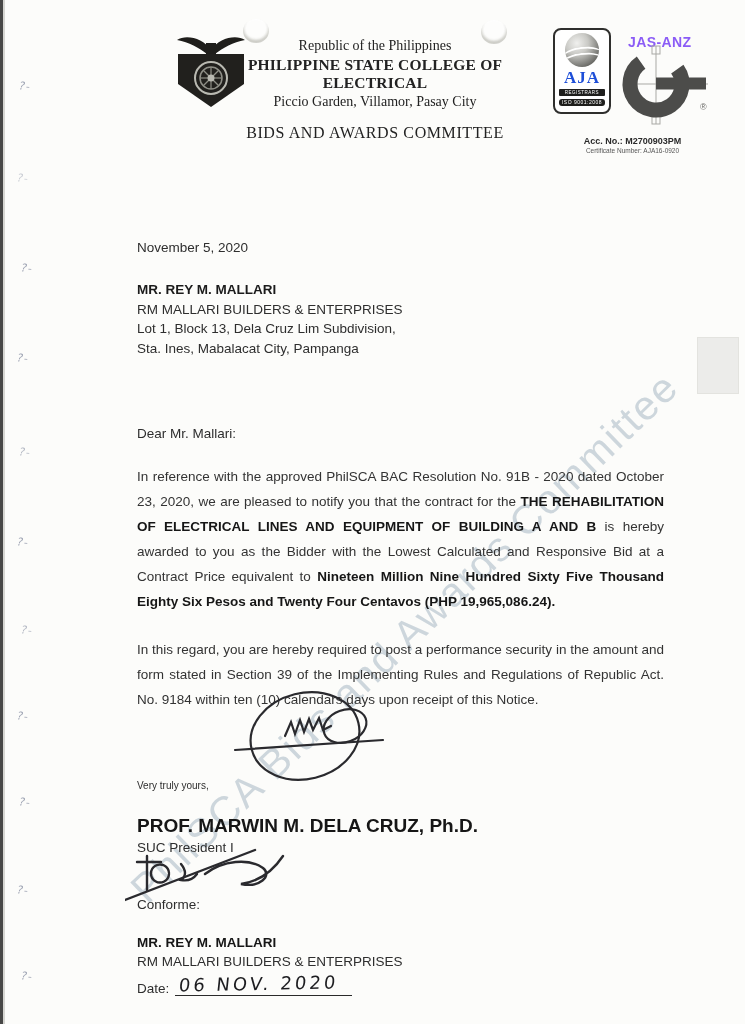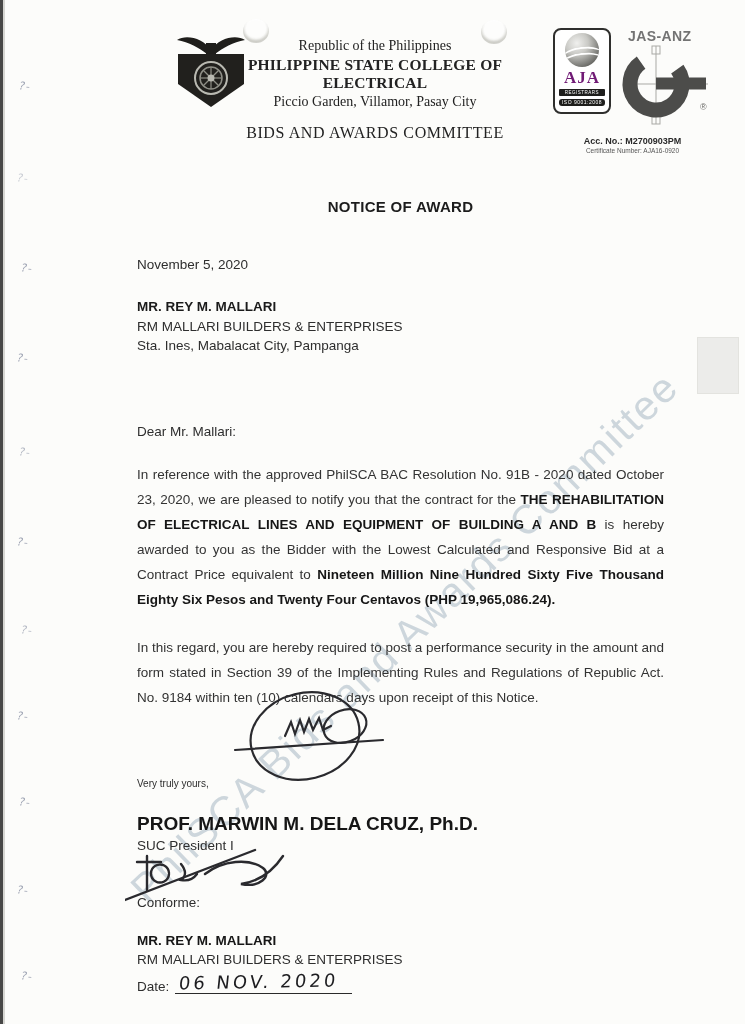--- a/index.html
+++ b/index.html
@@ -47,26 +47,26 @@
     border:2.5px solid #2f2f2d;border-radius:8px;background:#fff;
     display:flex;flex-direction:column;align-items:center;padding-top:3px;box-sizing:border-box;
   }
   .aja-globe{width:34px;height:34px;border-radius:50%;
     background:radial-gradient(circle at 35% 30%, #f0f0ee 0%, #c9c9c5 35%, #6e6e6a 75%, #3c3c39 100%);
     position:relative;overflow:hidden;}
   .aja-globe::before{content:"";position:absolute;left:-6px;top:14px;width:46px;height:22px;
     border-top:2px solid #fff;border-radius:50%;transform:rotate(-8deg);}
   .aja-globe::after{content:"";position:absolute;left:-6px;top:20px;width:46px;height:20px;
     border-top:2px solid #fff;border-radius:50%;transform:rotate(-8deg);}
-  .aja-word{font-family:"Liberation Serif",serif;font-weight:bold;font-size:17px;letter-spacing:1px;color:#701a75;margin-top:1px;}
+  .aja-word{font-family:"Liberation Serif",serif;font-weight:bold;font-size:17px;letter-spacing:1px;color:#1d4ed8;margin-top:1px;}
   .aja-bar{width:46px;background:#1e1e1c;color:#fff;font-size:4.5px;text-align:center;
     line-height:7px;height:7px;border-radius:1px;letter-spacing:.5px;margin-top:1px;overflow:hidden;}
   .aja-bar.second{margin-top:3px;border-radius:3px;font-size:5px;}
-  .jasanz-word{position:absolute;left:78px;top:4px;font-size:14px;font-weight:bold;
-    font-family:"Liberation Sans",sans-serif;color:#737373;letter-spacing:.4px;}
+  .jasanz-word{position:absolute;left:78px;top:10px;font-size:14px;font-weight:bold;
+    font-family:"Liberation Sans",sans-serif;color:#8b5cf6;letter-spacing:.4px;}
   .gmark{position:absolute;left:70px;top:20px;}
   .acc-lines{position:absolute;left:0px;top:112px;width:165px;text-align:center;}
   .acc-no{font-size:9px;font-weight:bold;color:#2a2a2a;}
   .cert-no{font-size:6.5px;color:#555;margin-top:1px;}
 
   
   .watermark{
     position:absolute;left:138px;top:872px;
     transform:rotate(-44deg);transform-origin:0 50%;
     font-size:41px;letter-spacing:2px;
@@ -180,27 +180,27 @@
       <div class="acc-lines">
         <div class="acc-no">Acc. No.: M2700903PM</div>
         <div class="cert-no">Certificate Number: AJA16-0920</div>
       </div>
     </div>
   </header>
 
   <div class="watermark">PhilSCA Bids and Awards Committee</div>
 
   <main class="letter">
-    <div class="letter-title">NOTICE OF AWARD</div>
 
     <div class="date-line">November 5, 2020</div>
 
     <div class="recipient">
       <div class="bold">MR. REY M. MALLARI</div>
       <div>RM MALLARI BUILDERS &amp; ENTERPRISES</div>
+      <div>Lot 1, Block 13, Dela Cruz Lim Subdivision,</div>
       <div>Sta. Ines, Mabalacat City, Pampanga</div>
     </div>
 
     <div class="salutation">Dear Mr. Mallari:</div>
 
     <p class="para"><span>In reference with the approved PhilSCA BAC Resolution No. 91B - 2020 dated October 23, 2020, we are pleased to notify you that the contract for the </span><b>THE REHABILITATION OF ELECTRICAL LINES AND EQUIPMENT OF BUILDING A AND B</b><span> is hereby awarded to you as the Bidder with the Lowest Calculated and Responsive Bid at a Contract Price equivalent to </span><b>Nineteen Million Nine Hundred Sixty Five Thousand Eighty Six Pesos and Twenty Four Centavos (PHP 19,965,086.24).</b></p>
     <p class="para"><span>In this regard, you are hereby required to post a performance security in the amount and form stated in Section 39 of the Implementing Rules and Regulations of Republic Act. No. 9184 within ten (10) calendars days upon receipt of this Notice.</span></p>
 
     <div class="closing">Very truly yours,</div>
 

